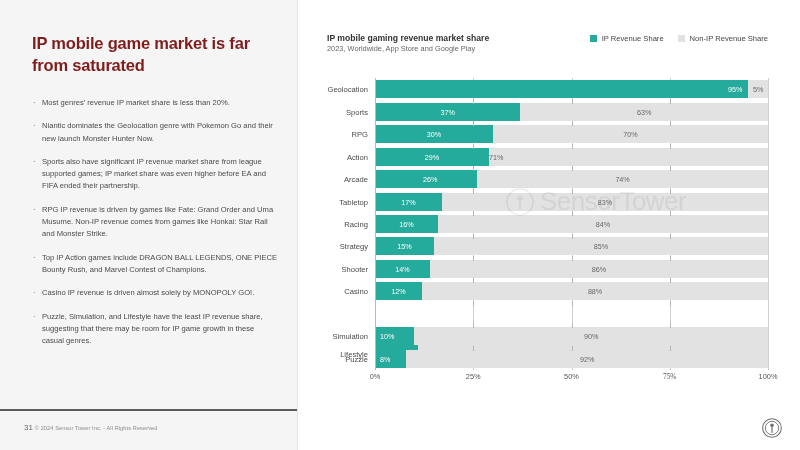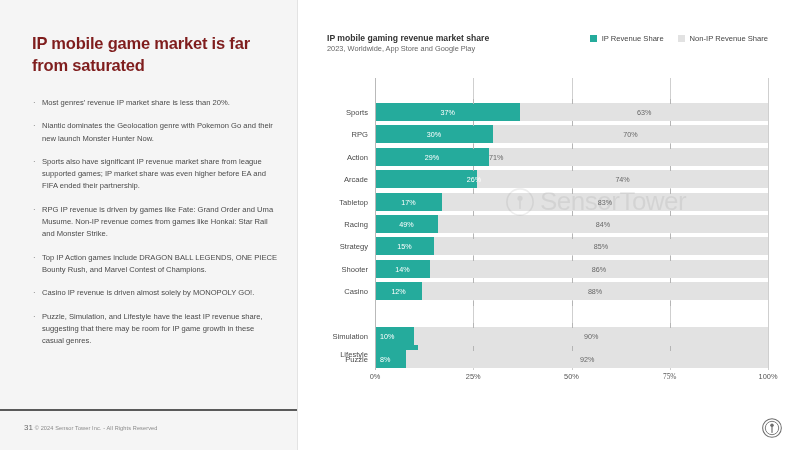--- a/index.html
+++ b/index.html
@@ -269,20 +269,27 @@
           <circle cx="12" cy="12" r="10.5" fill="none" stroke="#5d5d5d" stroke-width="1.3"></circle>
           <circle cx="12" cy="9" r="2.1" fill="#5d5d5d"></circle>
           <rect x="11.3" y="9" width="1.4" height="8.5" fill="#5d5d5d"></rect>
         </svg>
         <span class="wm-text">SensorTower</span>
       </div>
     <div class="gridline" style="left: 25%;"></div>
         <div class="gridline" style="left: 50%;"></div>
         <div class="gridline" style="left: 75%;"></div>
         <div class="gridline" style="left: 100%;"></div>
+        <div class="row" style="top: 2.23077px;">
+          <div class="track" style="background: rgb(226, 226, 226);"></div>
+          <div class="fill" style="width: 95%; background: rgb(37, 171, 156);"></div>
+          <span class="rowlabel">Geolocation</span>
+          <span class="val-ip" style="left: 0px; width: 95%; text-align: right; padding-right: 6px;">95%</span>
+          <span class="val-nonip" style="left: 95%; width: 5%; text-align: center;">5%</span>
+        </div>
         <div class="tick" style="left: 25%; top: 20.7308px;"></div>
         <div class="tick" style="left: 50%; top: 20.7308px;"></div>
         <div class="tick" style="left: 75%; top: 20.7308px;"></div>
         <div class="row" style="top: 24.6923px;">
           <div class="track" style="background: rgb(226, 226, 226);"></div>
           <div class="fill" style="width: 37%; background: rgb(37, 171, 156);"></div>
           <span class="rowlabel">Sports</span>
           <span class="val-ip" style="left: 0px; width: 37%; text-align: center;">37%</span>
           <span class="val-nonip" style="left: 37%; width: 63%; text-align: center;">63%</span>
         </div>
@@ -306,41 +313,41 @@
           <span class="val-ip" style="left: 0px; width: 29%; text-align: center;">29%</span>
           <span class="val-nonip" style="left: 29%; width: 71%; text-align: left;">71%</span>
         </div>
         <div class="tick" style="left: 25%; top: 88.1154px;"></div>
         <div class="tick" style="left: 50%; top: 88.1154px;"></div>
         <div class="tick" style="left: 75%; top: 88.1154px;"></div>
         <div class="row" style="top: 92.0769px;">
           <div class="track" style="background: rgb(226, 226, 226);"></div>
           <div class="fill" style="width: 26%; background: rgb(37, 171, 156);"></div>
           <span class="rowlabel">Arcade</span>
-          <span class="val-ip" style="left: 4px; width: 26%; text-align: right;">26%</span>
+          <span class="val-ip" style="left: 4px; width: 26%; text-align: center;">26%</span>
           <span class="val-nonip" style="left: 26%; width: 74%; text-align: center;">74%</span>
         </div>
         <div class="tick" style="left: 25%; top: 110.577px;"></div>
         <div class="tick" style="left: 50%; top: 110.577px;"></div>
         <div class="tick" style="left: 75%; top: 110.577px;"></div>
         <div class="row" style="top: 114.538px;">
           <div class="track" style="background: rgb(226, 226, 226);"></div>
           <div class="fill" style="width: 17%; background: rgb(37, 171, 156);"></div>
           <span class="rowlabel">Tabletop</span>
           <span class="val-ip" style="left: 0px; width: 17%; text-align: center;">17%</span>
           <span class="val-nonip" style="left: 17%; width: 83%; text-align: center;">83%</span>
         </div>
         <div class="tick" style="left: 25%; top: 133.038px;"></div>
         <div class="tick" style="left: 50%; top: 133.038px;"></div>
         <div class="tick" style="left: 75%; top: 133.038px;"></div>
         <div class="row" style="top: 137px;">
           <div class="track" style="background: rgb(226, 226, 226);"></div>
           <div class="fill" style="width: 16%; background: rgb(37, 171, 156);"></div>
           <span class="rowlabel">Racing</span>
-          <span class="val-ip" style="left: 0px; width: 16%; text-align: center;">49%</span>
+          <span class="val-ip" style="left: 0px; width: 16%; text-align: center;">16%</span>
           <span class="val-nonip" style="left: 16%; width: 84%; text-align: center;">84%</span>
         </div>
         <div class="tick" style="left: 25%; top: 155.5px;"></div>
         <div class="tick" style="left: 50%; top: 155.5px;"></div>
         <div class="tick" style="left: 75%; top: 155.5px;"></div>
         <div class="row" style="top: 159.462px;">
           <div class="track" style="background: rgb(226, 226, 226);"></div>
           <div class="fill" style="width: 15%; background: rgb(37, 171, 156);"></div>
           <span class="rowlabel">Strategy</span>
           <span class="val-ip" style="left: 0px; width: 15%; text-align: center;">15%</span>

